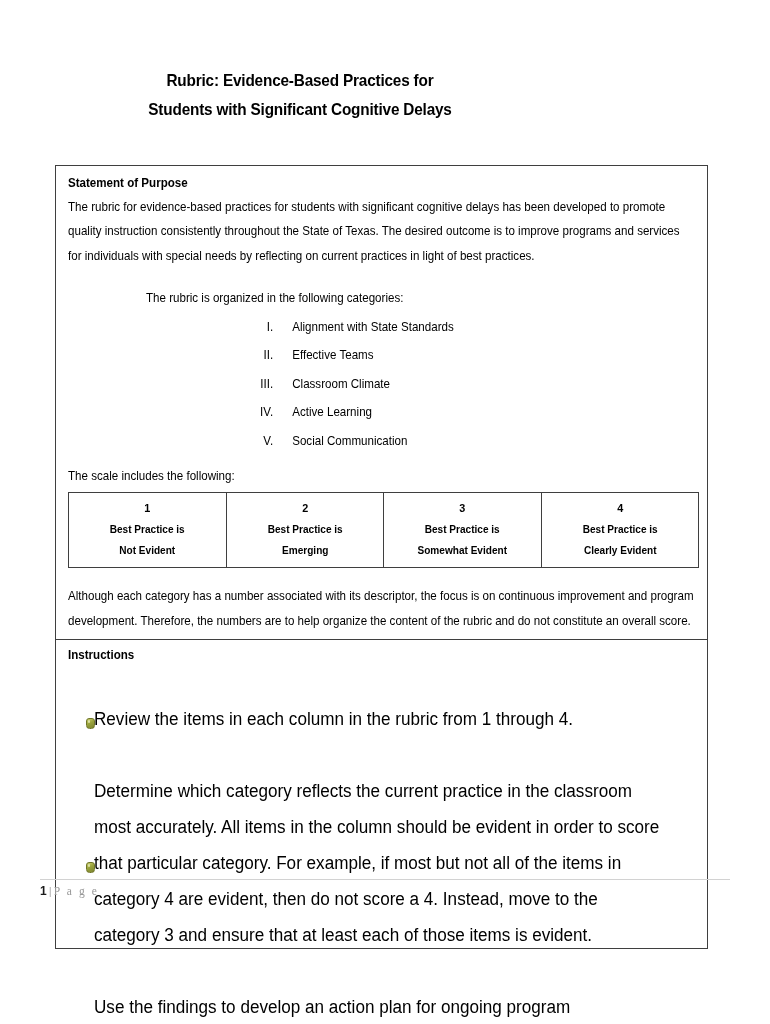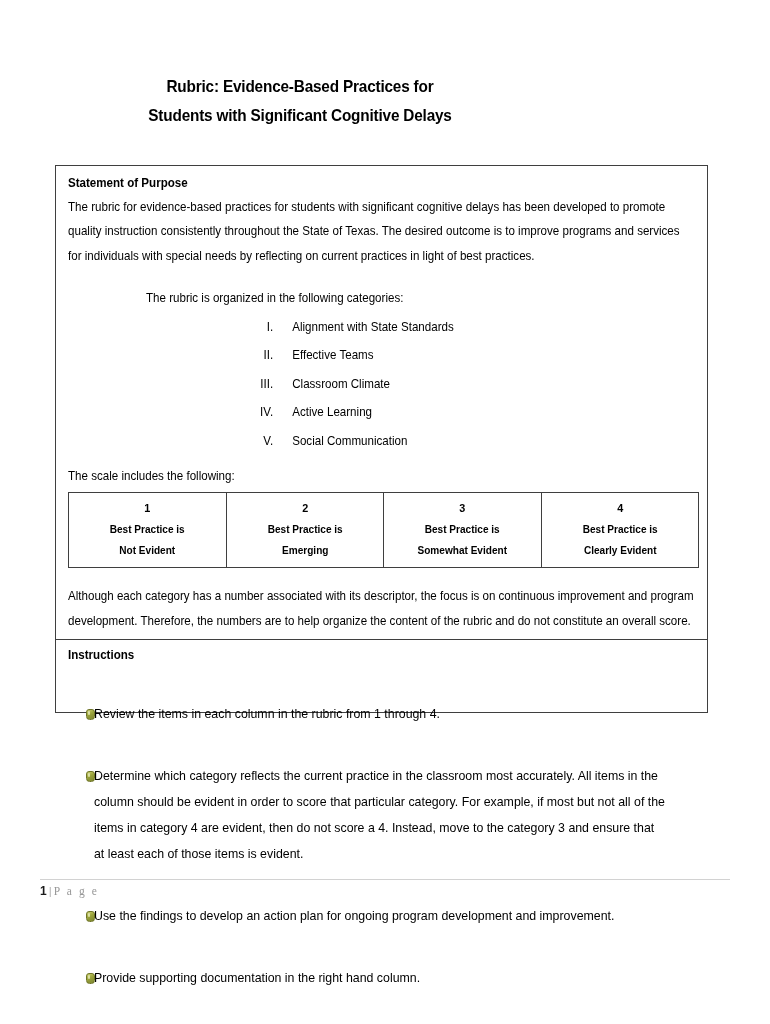--- a/index.html
+++ b/index.html
@@ -21,21 +21,21 @@
     left: 0; top: 0;
     width: 770px;
     height: 1024px;
     background: #ffffff;
   }
 
   
   .header {
     position: absolute;
     left: 40px;
-    top: 64px;
+    top: 58px;
     width: 690px;
     height: 82px;
     display: flex;
     align-items: flex-start;
     justify-content: space-between;
   }
   .header-title {
     width: 520px;
     text-align: center;
     padding-top: 8px;
@@ -57,21 +57,21 @@
     margin-top: 6px;
   }
   .logo svg { display: block; }
 
   
   .doc-box {
     position: absolute;
     left: 55px;
     top: 165px;
     width: 653px;
-    height: 548px;
+    height: 784px;
     border: 1.3px solid #3f3f3f;
     box-sizing: border-box;
     background: #fff;
   }
 
   .sect {
     box-sizing: border-box;
   }
   .sect-purpose {
     padding: 8px 12px 4px 12px;
@@ -172,22 +172,22 @@
   }
 
   
   .bullets {
     list-style: none;
     margin: 4px 0 0 0;
     padding: 0;
   }
   .bullets li {
     display: flex;
-    align-items: flex-start;
-    font-size: 13px;
+    align-items: center;
+    font-size: 18px;
     line-height: 2.0;
     margin-bottom: 0px;
     margin-top: 36px;
   }
   .bullet-mark {
     flex: 0 0 auto;
     width: 26px;
     padding-left: 18px;
     box-sizing: border-box;
     padding-top: 8px;

